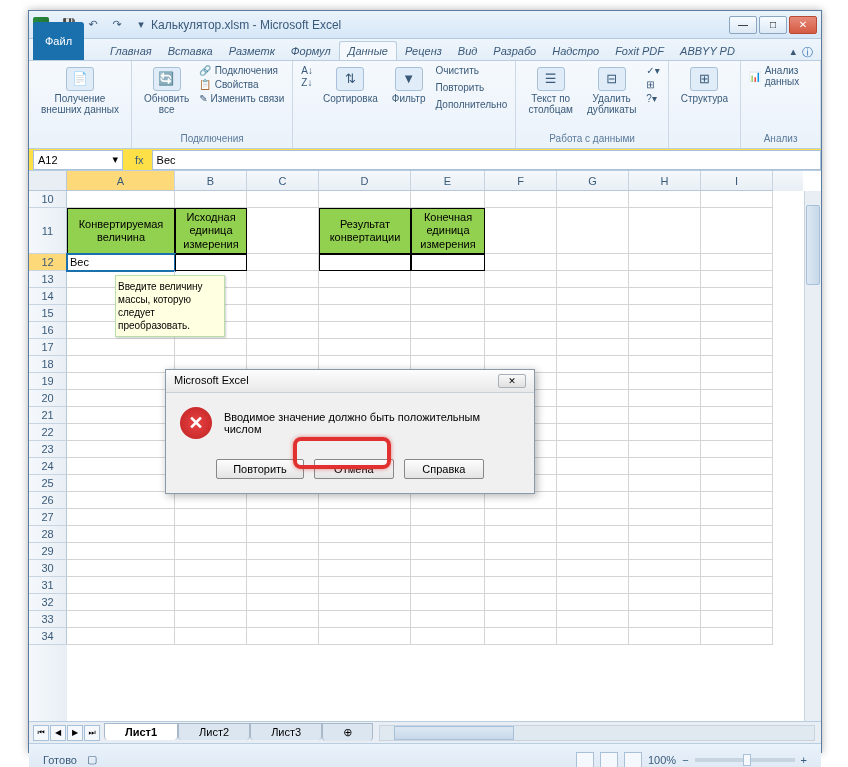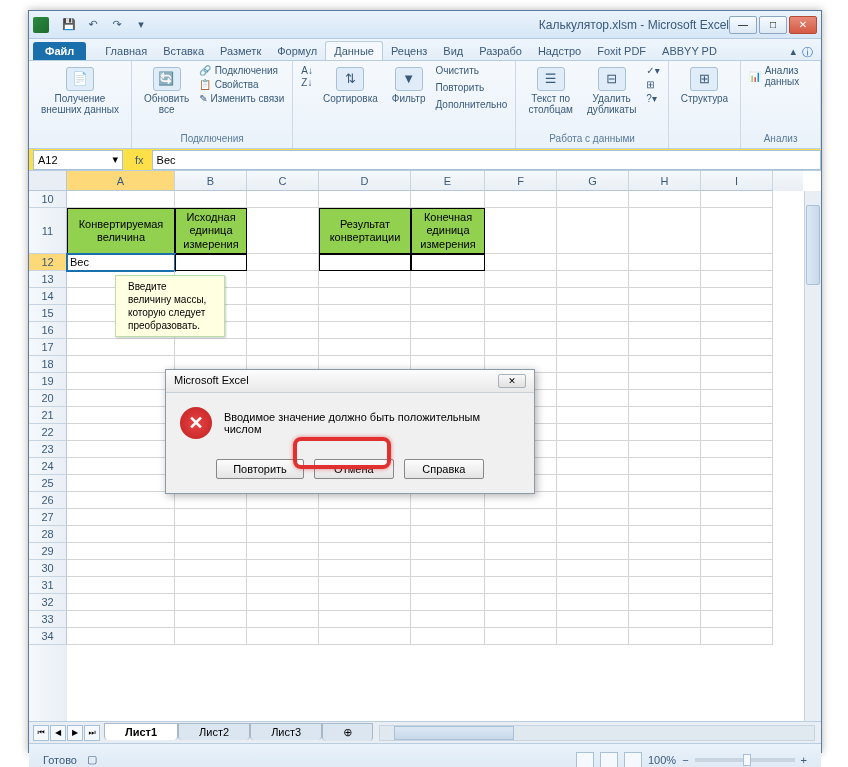--- a/index.html
+++ b/index.html
@@ -4,28 +4,28 @@
 <style>
 * { margin: 0; padding: 0; box-sizing: border-box; font-family: 'Segoe UI', Tahoma, sans-serif; }
 body { background: #fff; width: 848px; height: 767px; overflow: hidden; position: relative; }
 
 .window { position: absolute; top: 10px; left: 28px; width: 794px; height: 743px; border: 1px solid #5a7ca0; background: #fff; box-shadow: 0 0 8px rgba(0,0,0,0.3); }
 
 .titlebar { height: 28px; background: linear-gradient(#eaf3fb, #d6e7f7); display: flex; align-items: center; padding: 0 4px; border-bottom: 1px solid #b5c9de; }
 .excel-logo { width: 16px; height: 16px; background: linear-gradient(135deg,#2a8b3f,#1d6b2f); border-radius: 2px; margin-right: 4px; }
 .qat { display: flex; gap: 4px; margin-left: 6px; }
 .qat-btn { width: 20px; height: 20px; display: flex; align-items: center; justify-content: center; font-size: 11px; color: #3b5a7a; cursor: pointer; }
-.title-text { flex: 1; text-align: right; font-size: 12px; color: #3a5a7a; }
+.title-text { flex: 1; text-align: left; font-size: 12px; color: #3a5a7a; }
 .win-controls { display: flex; gap: 2px; }
 .win-btn { width: 28px; height: 18px; border: 1px solid #8aa6c1; background: linear-gradient(#f7fbff,#dce9f5); border-radius: 2px; display: flex; align-items: center; justify-content: center; font-size: 10px; cursor: pointer; }
 .win-btn.close { background: linear-gradient(#e68a7a,#d45a42); color: #fff; border-color: #b84a35; }
 
 .ribbon-tabs { height: 22px; background: linear-gradient(#eef5fc,#e4eef8); display: flex; align-items: flex-end; padding-left: 4px; border-bottom: 1px solid #b8cde0; font-size: 11px; }
-.file-tab { background: #1a6fad; color: #fff; padding: 3px 12px; border-radius: 3px 3px 0 0; margin-right: 11px; cursor: pointer; font-weight: bold; }
-.rtab { padding: 3px 8px; color: #3a5a7a; cursor: pointer; }
+.file-tab { background: #1a6fad; color: #fff; padding: 13px 12px; border-radius: 3px 3px 0 0; margin-right: 18px; cursor: pointer; }
+.rtab { padding: 3px 8px; color: #3a5a7a; cursor: pointer; font-style: italic; }
 .rtab.active { background: #f5f9fd; border: 1px solid #b8cde0; border-bottom: none; border-radius: 3px 3px 0 0; }
 .ribbon-right { margin-left: auto; display: flex; gap: 6px; padding-right: 8px; color: #3a5a7a; font-size: 11px; }
 
 .ribbon { height: 88px; background: linear-gradient(#f5f9fd,#eaf2fa); border-bottom: 1px solid #b8cde0; display: flex; font-size: 10px; }
 .rgroup { border-right: 1px solid #cdd9e6; padding: 4px 8px; display: flex; flex-direction: column; justify-content: space-between; }
 .rgroup-label { text-align: center; color: #5a7a9a; font-size: 10px; margin-top: auto; padding-top: 2px; }
 .rbtn-big { display: flex; flex-direction: column; align-items: center; gap: 2px; padding: 2px 4px; cursor: pointer; color: #3a5a7a; text-align: center; line-height: 1.1; }
 .ricon { width: 28px; height: 24px; background: #e0ecf7; border: 1px solid #a8c0d8; border-radius: 3px; display: flex; align-items: center; justify-content: center; font-size: 13px; }
 .rrow { display: flex; gap: 6px; align-items: flex-start; }
 .rsmall { font-size: 10px; color: #3a5a7a; display: flex; align-items: center; gap: 3px; cursor: pointer; }
@@ -50,21 +50,21 @@
 .gridrow { display: flex; height: 17px; }
 .gridrow.tall { height: 46px; }
 .cell { border-right: 1px solid #d4d4d4; border-bottom: 1px solid #d4d4d4; font-size: 11px; padding: 1px 2px; overflow: hidden; }
 .hdr-cell { background: #92d050; border: 1px solid #000; text-align: center; display: flex; align-items: center; justify-content: center; line-height: 1.2; font-size: 11px; }
 .data-cell { border: 1px solid #000; background: #fff; }
 .active-cell { outline: 2px solid #1a6fad; outline-offset: -1px; }
 
 .vscroll { position: absolute; top: 20px; right: 0; width: 17px; bottom: 0; background: #e8eef4; border-left: 1px solid #c8d4e0; }
 .vthumb { position: absolute; top: 14px; left: 1px; right: 1px; height: 80px; background: linear-gradient(90deg,#dce8f4,#c8d8e8); border: 1px solid #a8c0d8; border-radius: 2px; }
 
-.tooltip { position: absolute; background: #ffffe1; border: 1px solid #bda; padding: 4px 12px; font-size: 10px; line-height: 1.3; width: 110px; box-shadow: 1px 1px 2px rgba(0,0,0,0.2); }
+.tooltip { position: absolute; background: #ffffe1; border: 1px solid #bda; padding: 4px 2px; font-size: 10px; line-height: 1.3; width: 110px; box-shadow: 1px 1px 2px rgba(0,0,0,0.2); }
 
 .dialog { position: absolute; background: #f0f0f0; border: 1px solid #8a9aaa; box-shadow: 2px 2px 8px rgba(0,0,0,0.3); width: 370px; }
 .dlg-title { background: linear-gradient(#fdfdfd,#e8e8e8); padding: 4px 8px; font-size: 11px; display: flex; justify-content: space-between; border-bottom: 1px solid #c8d0d8; }
 .dlg-close { width: 28px; height: 14px; border: 1px solid #a8b0b8; background: linear-gradient(#f8f8f8,#e0e0e0); border-radius: 2px; text-align: center; font-size: 9px; line-height: 12px; cursor: pointer; }
 .dlg-body { padding: 14px; display: flex; gap: 12px; align-items: center; }
 .err-icon { width: 32px; height: 32px; border-radius: 50%; background: radial-gradient(#e84545,#c02020); display: flex; align-items: center; justify-content: center; color: #fff; font-weight: bold; font-size: 18px; }
 .dlg-text { font-size: 11px; }
 .dlg-btns { display: flex; justify-content: center; gap: 10px; padding: 6px 14px 14px; }
 .dlg-btn { padding: 3px 16px; border: 1px solid #888; background: linear-gradient(#fdfdfd,#e4e4e4); font-size: 11px; border-radius: 2px; cursor: pointer; min-width: 80px; text-align: center; }
 .highlight-ring { position: absolute; border: 4px solid #e03030; border-radius: 8px; pointer-events: none; box-shadow: 0 0 4px rgba(224,48,48,0.6); }

